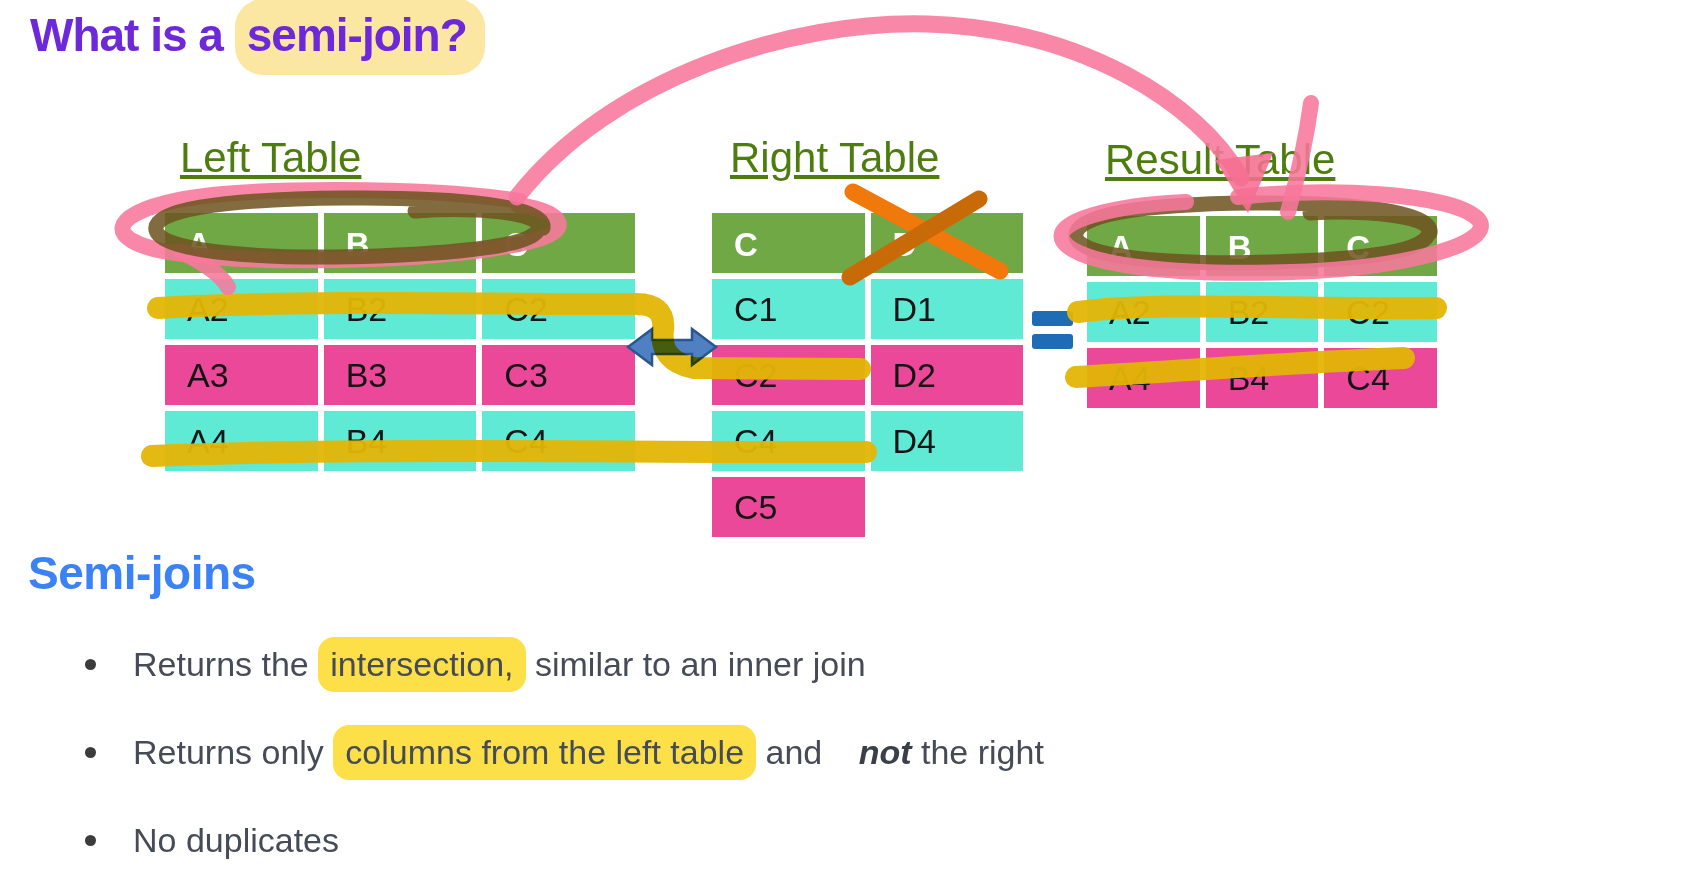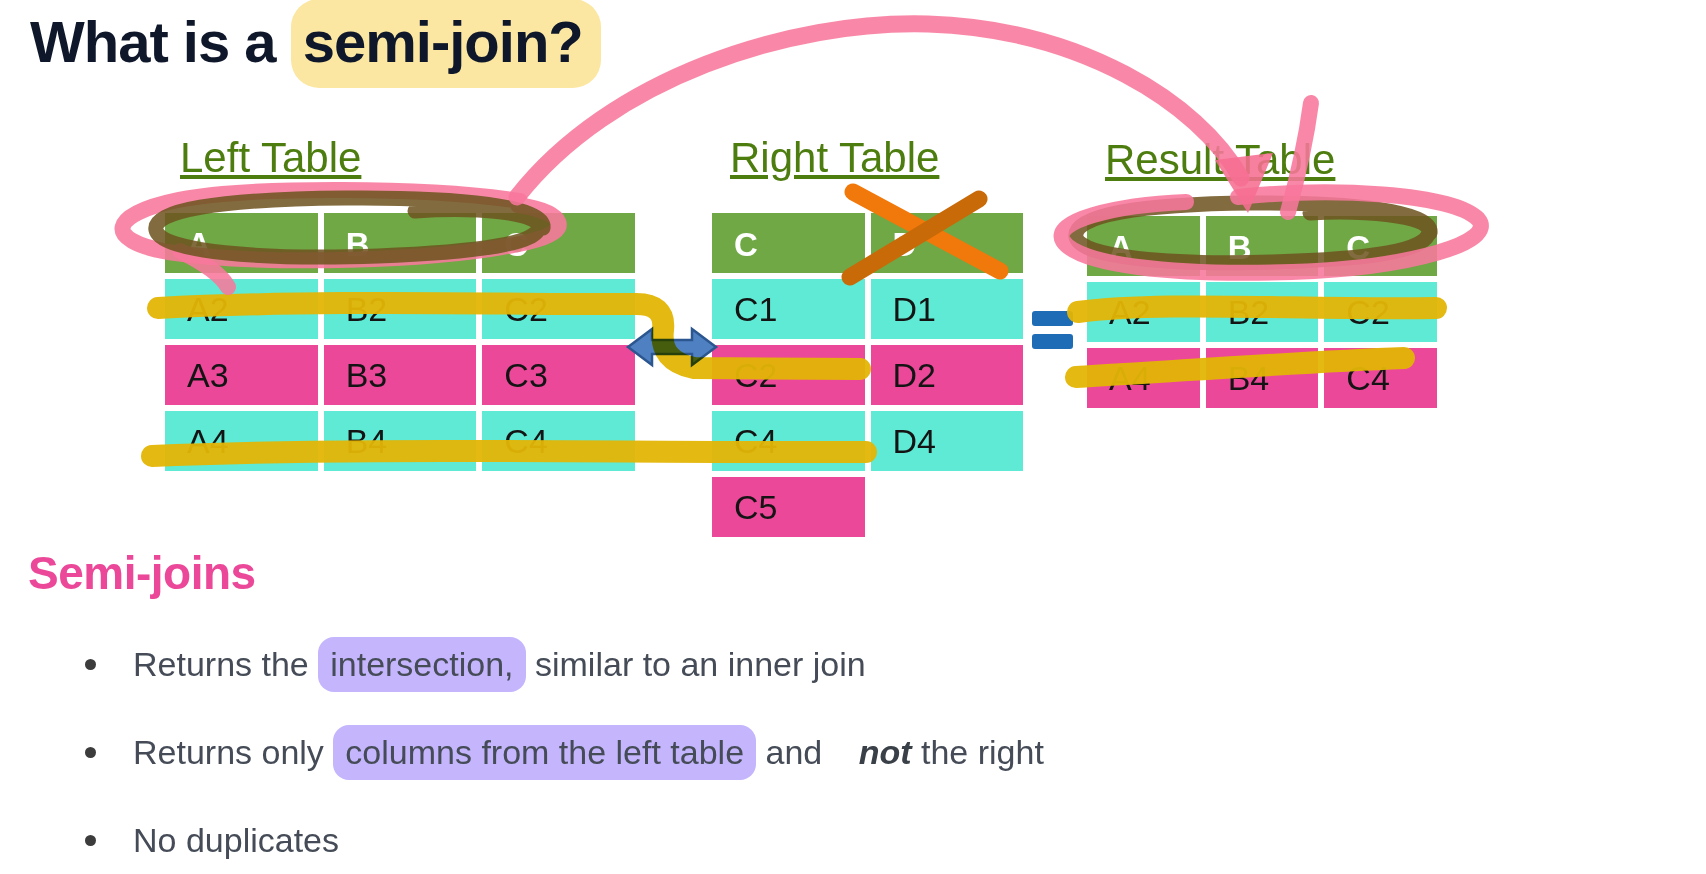--- a/index.html
+++ b/index.html
@@ -1,42 +1,42 @@
 <!DOCTYPE html>
 <html><head>
 <meta charset="utf-8">
 <style>
   html,body{margin:0;padding:0;background:#ffffff;}
   body{font-family:"Liberation Sans",sans-serif;}
   .slide{position:relative;width:1706px;height:874px;background:#fff;overflow:hidden;}
 
-  .title{position:absolute;left:30px;top:8px;margin:0;font-size:58px;font-weight:800;color:#0f172a;letter-spacing:-1px;z-index:2;}
+  .title{position:absolute;left:30px;top:8px;margin:0;font-size:46px;font-weight:800;color:#6d28d9;letter-spacing:-1px;z-index:2;}
   .title .seg{white-space:pre;}
   .title .pill{background:#fbe7a1;border-radius:28px;padding:10px 18px 14px 12px;}
 
   .caption{position:absolute;font-size:42px;color:#4d7c0f;z-index:1;text-decoration:underline;}
 
   .grid-table{position:absolute;display:grid;gap:6px;z-index:1;}
   .hc{height:60px;background:#6fa845;color:#ffffff;font-weight:bold;font-size:33px;line-height:63px;padding-left:22px;}
   .cell{height:60px;font-size:34px;line-height:61px;padding-left:22px;color:#141414;}
   .rd{background:#5eead4;}
   .rl{background:#ec4899;}
 
   .equals{position:absolute;left:1032px;top:311px;z-index:2;}
   .equals i{display:block;width:41px;height:15px;background:#1e6cb5;border-radius:3px;margin-bottom:8px;}
 
   .overlay{position:absolute;left:0;top:0;z-index:5;pointer-events:none;}
 
-  .h2{position:absolute;left:28px;top:546px;margin:0;font-size:46px;font-weight:800;color:#ec4899;letter-spacing:-0.5px;}
+  .h2{position:absolute;left:28px;top:546px;margin:0;font-size:46px;font-weight:800;color:#3b82f6;letter-spacing:-0.5px;}
 
   .bullets{position:absolute;left:85px;top:640px;width:1500px;}
   .bline{display:flex;align-items:center;height:48px;margin-bottom:40px;font-size:34px;color:#454c57;}
   .dot{width:11px;height:11px;border-radius:50%;background:#3c3c3c;margin-right:37px;flex:none;}
   .seg{white-space:pre;}
-  .bpill{background:#c4b5fd;border-radius:16px;padding:8px 12px;}
+  .bpill{background:#fde047;border-radius:16px;padding:8px 12px;}
   .em{font-weight:bold;font-style:italic;color:#3a4048;margin-left:27px;}
 </style>
 </head>
 <body>
 
 <div class="slide">
 
   <h1 class="title"><span class="seg">What is a </span><span class="seg pill">semi-join?</span></h1>
 
   <div class="caption" style="left:180px;top:134px">Left Table</div>

